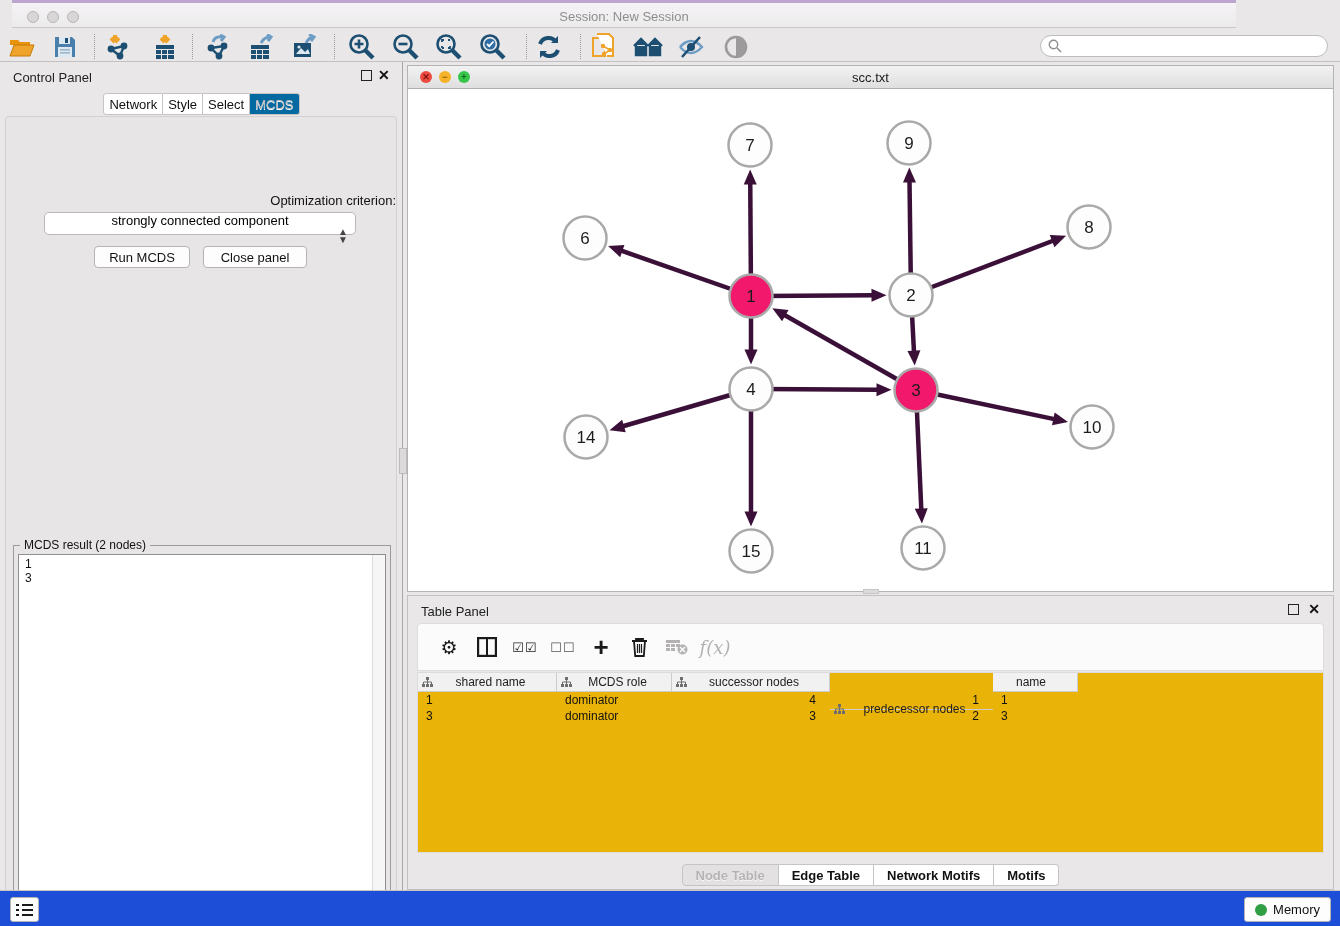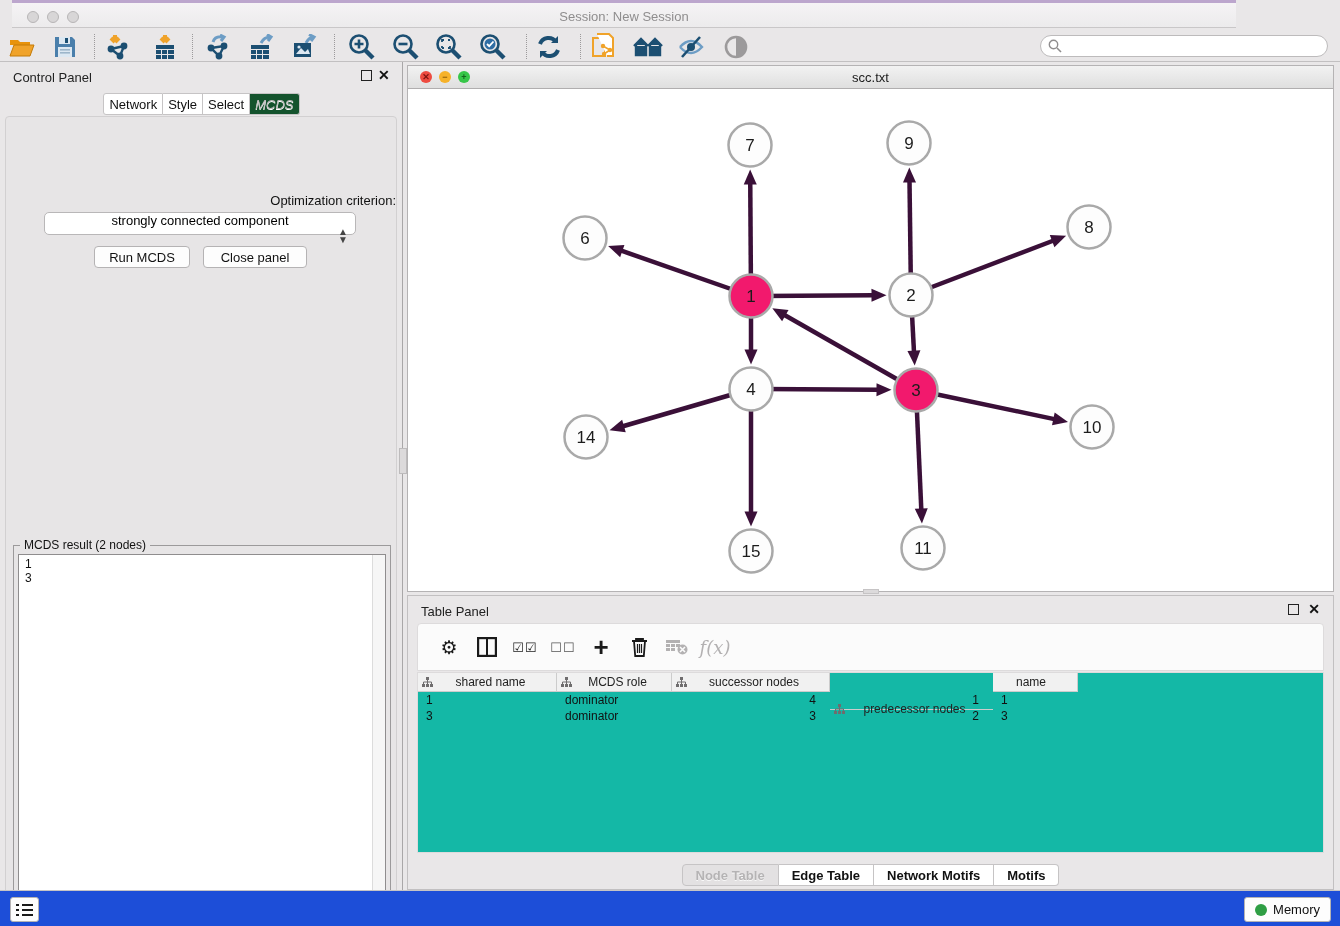--- a/index.html
+++ b/index.html
@@ -37,22 +37,22 @@
     border:1.5px solid #222; background:transparent; cursor:pointer; }
   .close-btn { position:absolute; top:5px; font-size:14px; font-weight:bold;
     color:#111; cursor:pointer; line-height:16px; }
 
   #cp-tabs { position:absolute; left:0; top:31px; width:403px; height:23px;
     display:flex; justify-content:center; }
   .cp-tab { height:22px; padding:0 5px; font-size:13px; background:#fff;
     border:1px solid #c6c4c5; border-left:none; display:flex; align-items:center;
     cursor:pointer; color:#111; }
   .cp-tab:first-child { border-left:1px solid #c6c4c5; border-radius:3px 0 0 3px; }
-  .cp-tab.active { background:#14532d; color:#bdbbbc; border-radius:0 3px 3px 0;
-    text-shadow:0 1px 0 #fff;font-style:italic; }
+  .cp-tab.active { background:#0369a1; color:#bdbbbc; border-radius:0 3px 3px 0;
+    text-shadow:0 1px 0 #fff; }
 
   #cp-body { position:absolute; left:5px; top:54px; width:392px; height:824px;
     background:#e7e5e6; border:1px solid #d2d0d1; border-radius:4px; }
   #opt-label { position:absolute; left:0; width:100%; top:76px; text-align:right;
     font-size:13px; color:#111; }
   #opt-select { position:absolute; left:38px; top:95px; width:312px; height:23px;
     background:#fff; border:1px solid #b9b7b8; border-radius:5px; font-size:13px;
     display:flex; align-items:center; padding:0 8px; cursor:pointer;flex-direction:column; }
   #opt-select .stepper { margin-left:auto; font-size:10px; color:#444;
     letter-spacing:-1px; line-height:8px; text-align:center; }
@@ -88,21 +88,21 @@
     background:#e9e7e8; border:1px solid #c2c0c1; }
   #tp-toolbar { position:absolute; left:9px; top:27px; width:907px; height:48px;
     background:#fbfbfb; border:1px solid #dddbdc; border-radius:4px 4px 0 0;
     display:flex; align-items:center; padding-left:12px; }
   .tp-icon { width:38px; display:flex; align-items:center; justify-content:center;
     font-size:19px; color:#1a1a1a; cursor:pointer; }
   .tp-icon.gray { color:#b3b1b2; cursor:default; }
   #tp-fx { font-family:"DejaVu Serif", serif; font-style:italic; font-size:18px;
     color:#b3b1b2; }
   #tp-table { position:absolute; left:9px; top:76px; width:907px; height:181px;
-    background:#14b8a6; border:1px solid #dddbdc; overflow:hidden; }
+    background:#eab308; border:1px solid #dddbdc; overflow:hidden; }
   #tp-header { display:flex; height:19px; }
   .th { background:#f1f1f1; border-right:1px solid #cccccc; border-bottom:1px solid #cccccc;
     display:flex; align-items:center; font-size:12px; color:#222; position:relative;
     cursor:pointer; }
   .th .sort-ic { margin-left:4px; }
   .th .th-label { flex:1; text-align:center; padding-right:8px; }
   .tr { display:flex; height:16px; font-size:12px; color:#111; }
   .td { padding:1px 0; }
 
   #tp-tabs { position:absolute; left:0; right:0; top:268px; height:23px;

